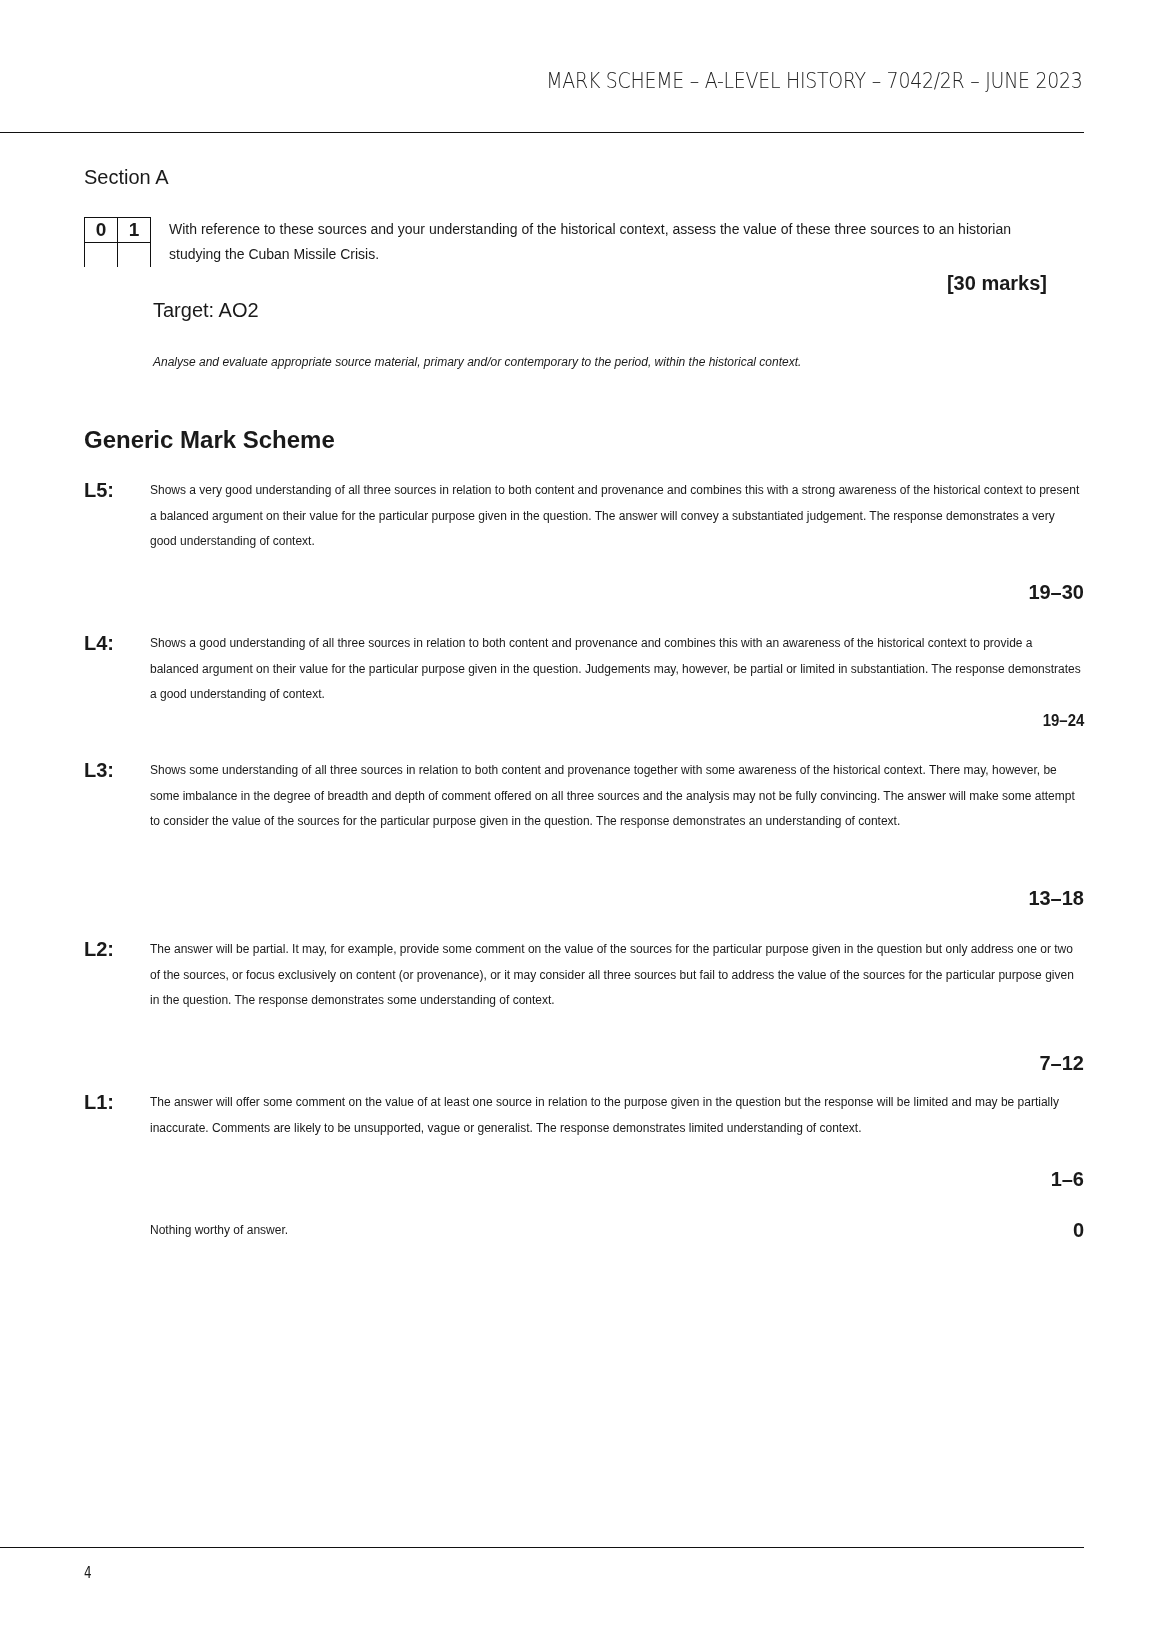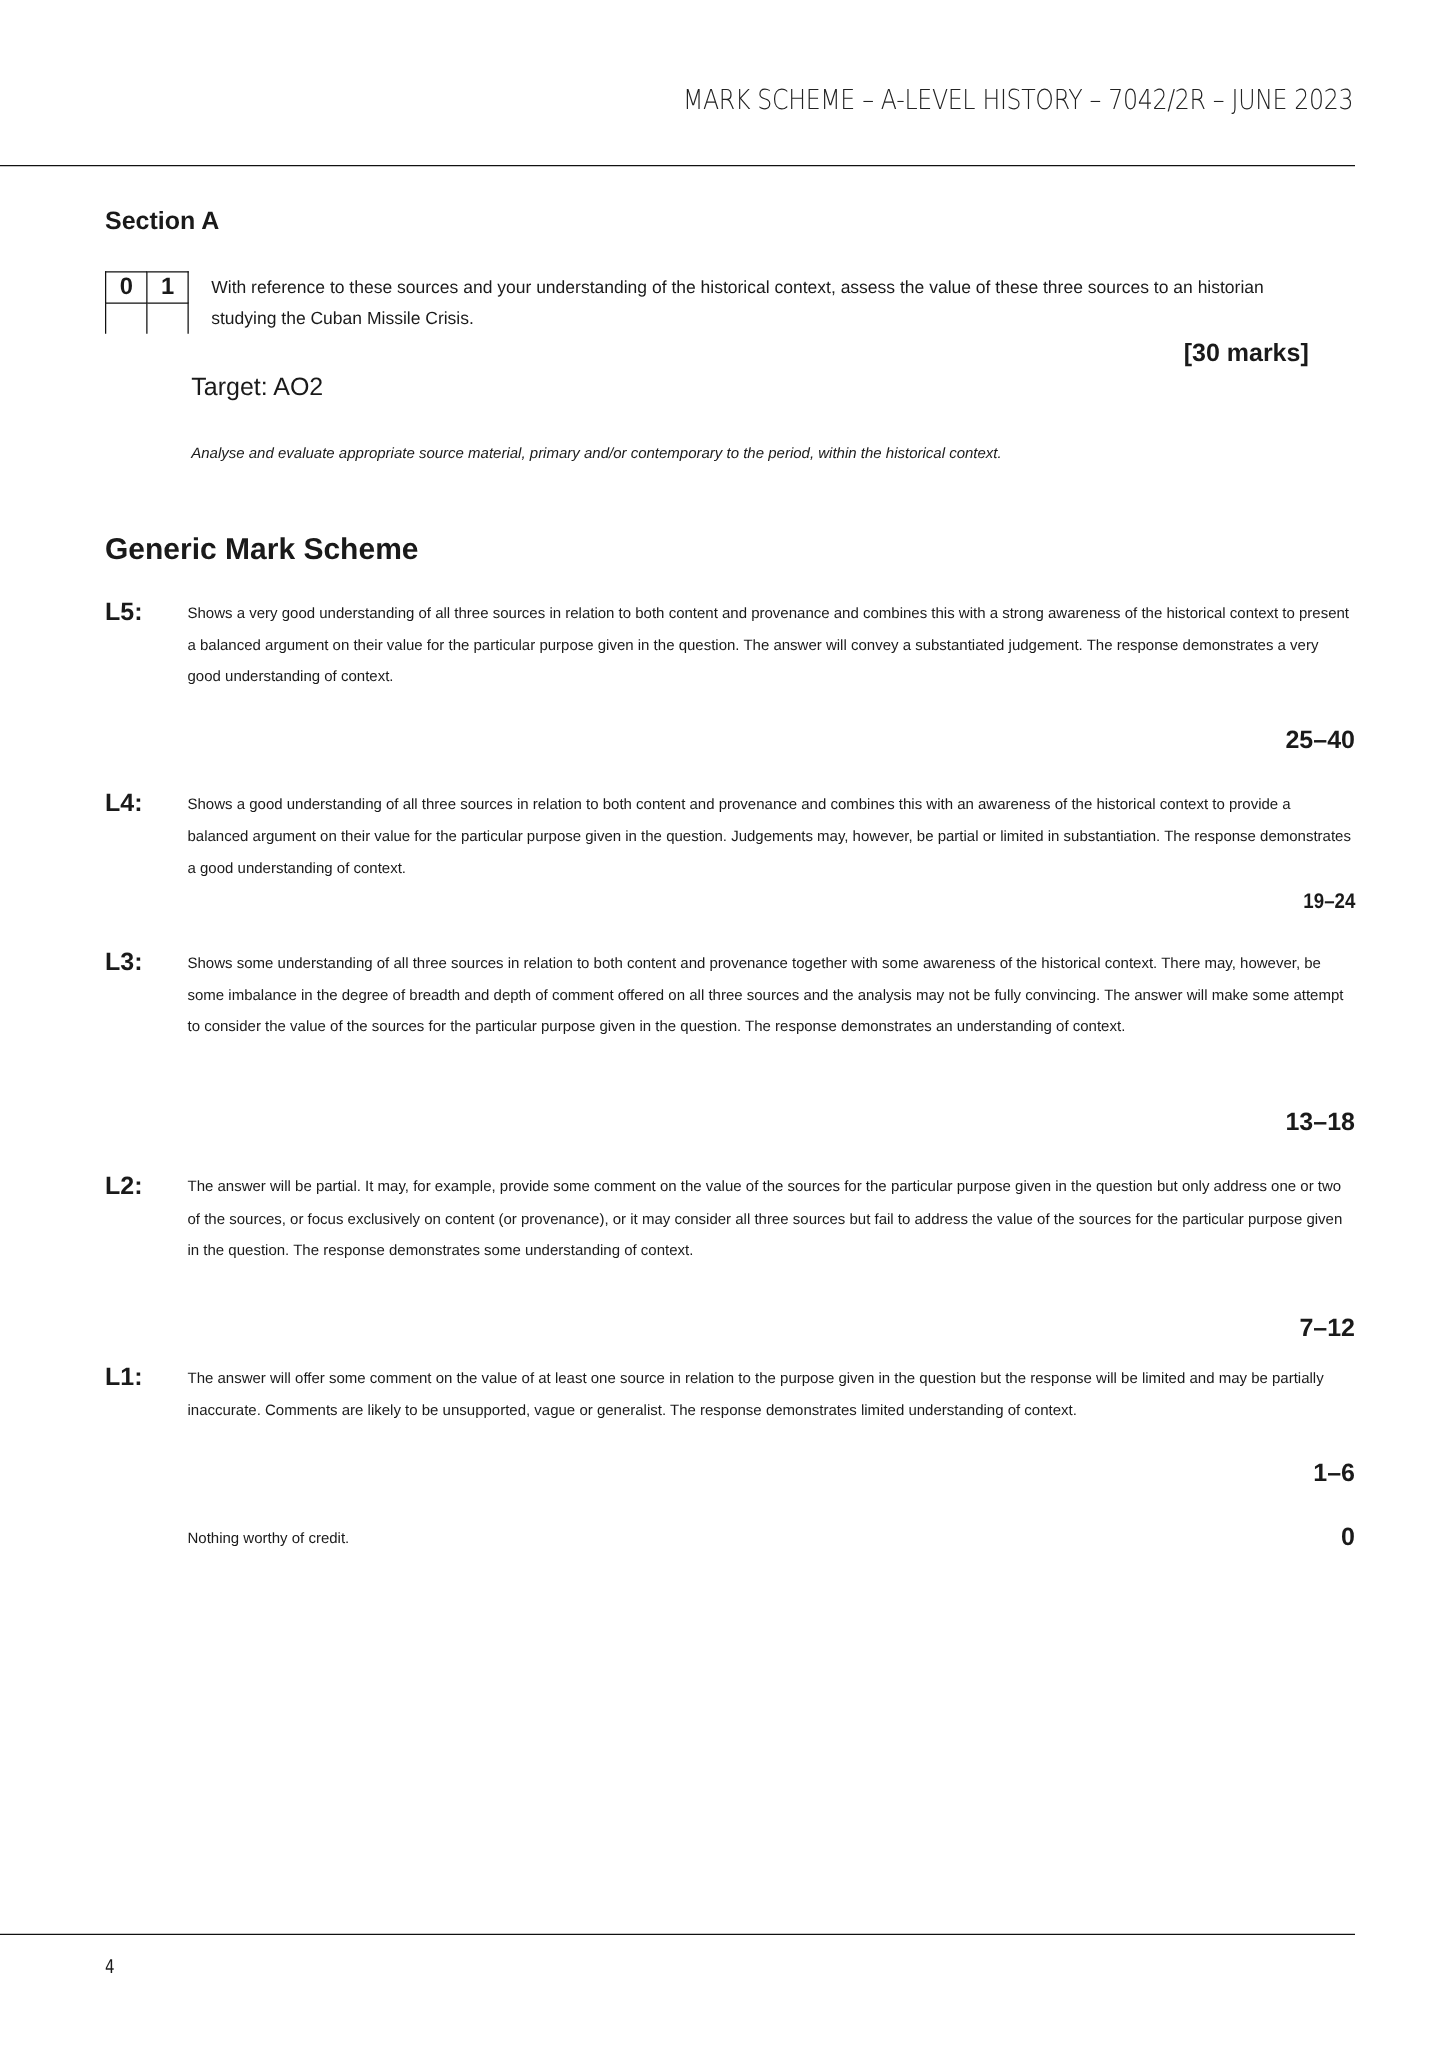--- a/index.html
+++ b/index.html
@@ -54,21 +54,21 @@
       top: 0;
       width: 1000px;
       font-size: 20px;
       line-height: 25.5px;
     }
 
     .section-heading {
       position: absolute;
       top: 165px;
       left: 0;
-      font-weight: bold;
+      font-weight: normal;
       font-size: 20px;
       white-space: nowrap;
       text-align: right;
     }
 
     .qnum-box {
       position: absolute;
       top: 217px;
       left: 0;
       border-collapse: collapse;
@@ -200,21 +200,21 @@
   <div class="question-text">With reference to these sources and your understanding of the historical context, assess the value of these three sources to an historian studying the Cuban Missile Crisis.</div>
   <div class="marks">[30 marks]</div>
   <div class="target">Target: AO2</div>
   <div class="objective">Analyse and evaluate appropriate source material, primary and/or contemporary to the period, within the historical context.</div>
 
   <div class="generic-heading">Generic Mark Scheme</div>
 
   <div class="level" id="level-5">
     <span class="code">L5:</span>
     <div class="desc">Shows a very good understanding of all three sources in relation to both content and provenance and combines this with a strong awareness of the historical context to present a balanced argument on their value for the particular purpose given in the question. The answer will convey a substantiated judgement. The response demonstrates a very good understanding of context.</div>
-    <span class="range">25–40</span>
+    <span class="range">19–30</span>
   </div>
 
   <div class="level" id="level-4">
     <span class="code">L4:</span>
     <div class="desc">Shows a good understanding of all three sources in relation to both content and provenance and combines this with an awareness of the historical context to provide a balanced argument on their value for the particular purpose given in the question. Judgements may, however, be partial or limited in substantiation. The response demonstrates a good understanding of context.</div>
     <span class="range small">19–24</span>
   </div>
 
   <div class="level" id="level-3">
     <span class="code">L3:</span>
@@ -229,19 +229,19 @@
   </div>
 
   <div class="level" id="level-1">
     <span class="code">L1:</span>
     <div class="desc">The answer will offer some comment on the value of at least one source in relation to the purpose given in the question but the response will be limited and may be partially inaccurate. Comments are likely to be unsupported, vague or generalist. The response demonstrates limited understanding of context.</div>
     <span class="range">1–6</span>
   </div>
 
   <div class="level" id="level-0">
     <span class="code"></span>
-    <div class="desc">Nothing worthy of credit.</div>
+    <div class="desc">Nothing worthy of answer.</div>
     <span class="range">0</span>
   </div>
 </div>
 
 <div class="rule bottom"></div>
 <div class="page-number">4</div>
 
 </body></html>

